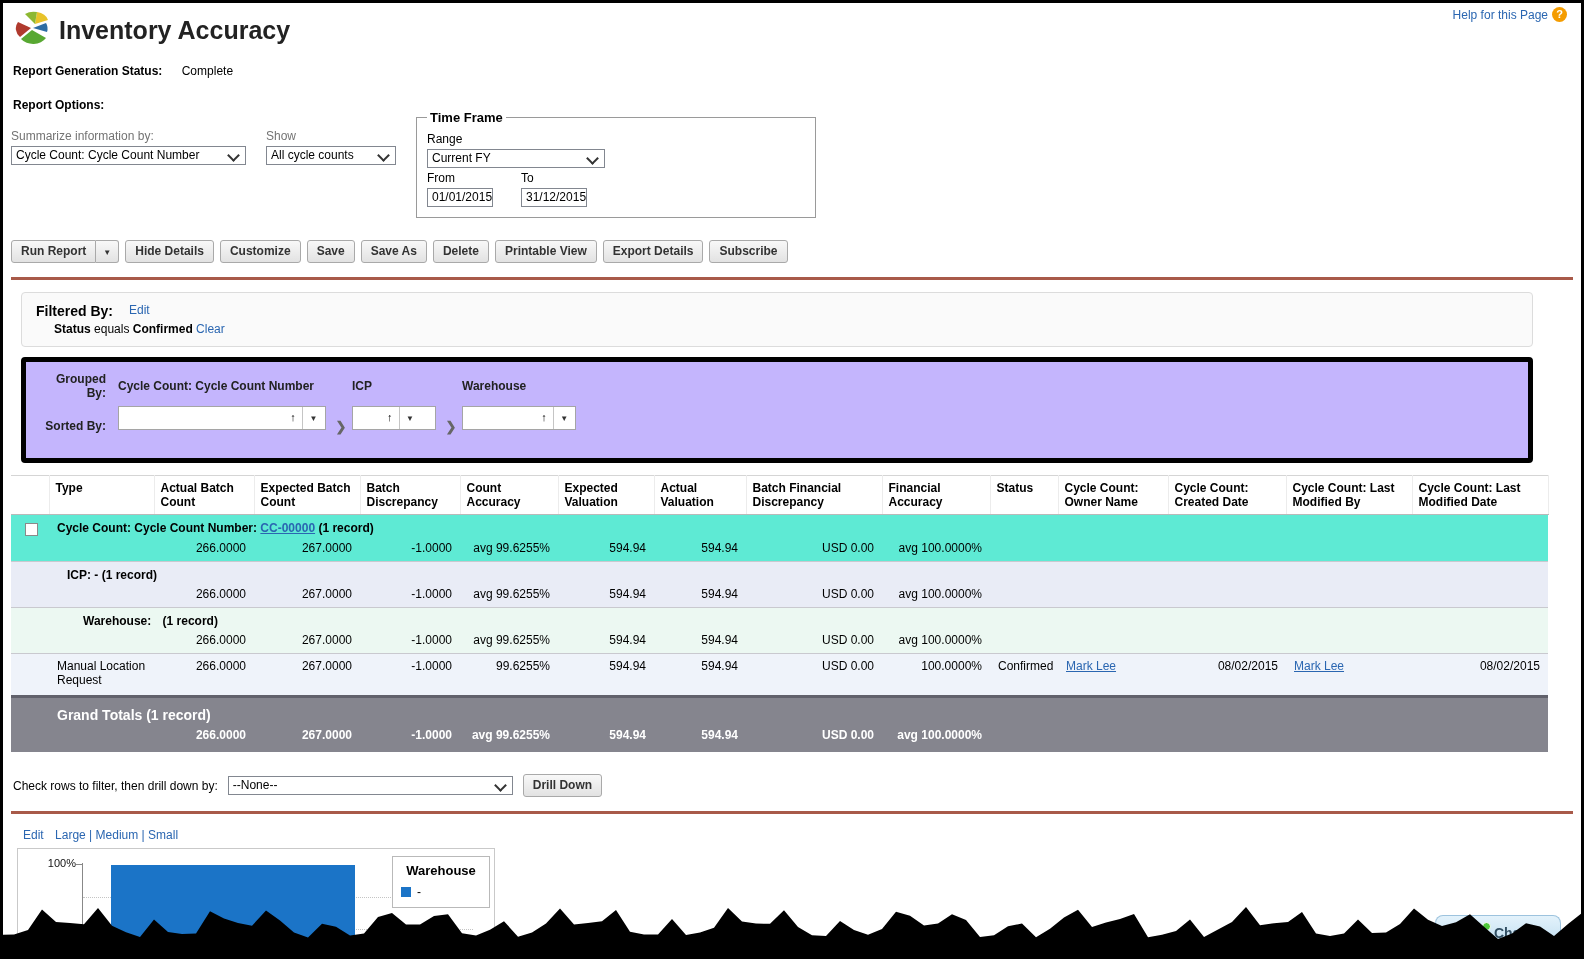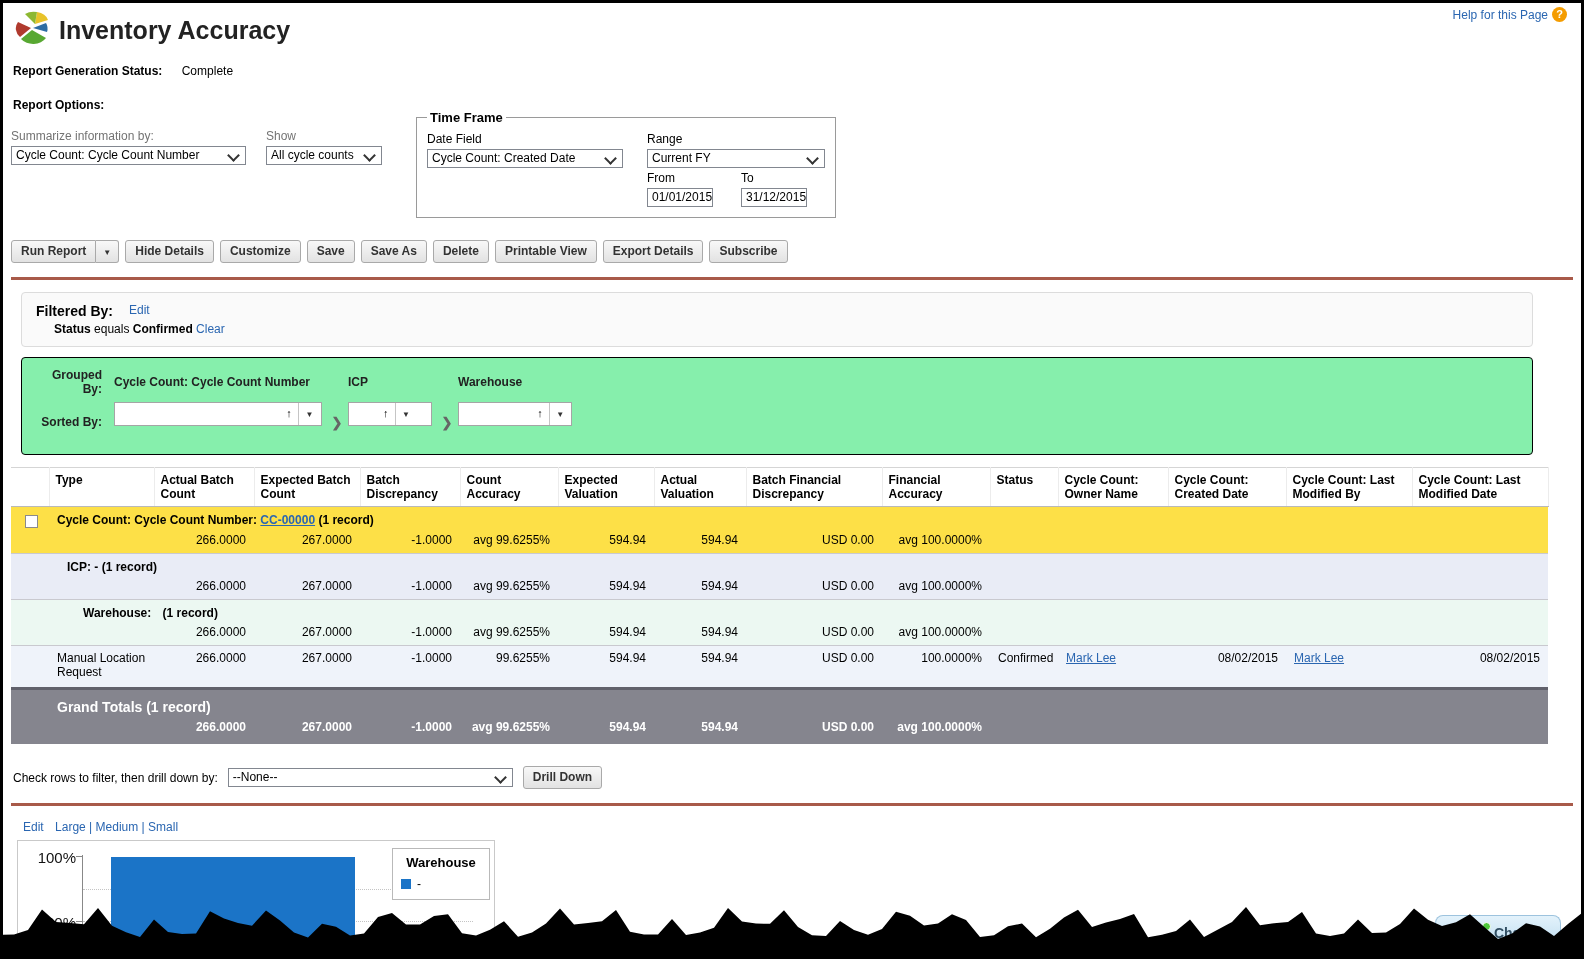--- a/index.html
+++ b/index.html
@@ -21,21 +21,21 @@
   .status-row { padding: 14px 0 0 10px; }
   .status-row b { font-size: 12px; }
   .opts-label { padding: 20px 0 0 10px; font-weight: bold; }
 
   
   .options-row { display: flex; align-items: flex-start; padding: 2px 0 0 8px; }
   .opt-field { margin-top: 15px; margin-right: 18px; }
   .opt-field label { display: block; margin-bottom: 3px; color: #737373; }
   .select { position: relative; border: 1px solid #828790; background: #fff; height: 19px; line-height: 17px; padding: 0 22px 0 4px; font-size: 12px; white-space: nowrap; overflow: hidden; cursor: default; }
   .select::after { content: ""; position: absolute; right: 7px; top: 4px; width: 7px; height: 7px; border-right: 2px solid #333; border-bottom: 2px solid #333; transform: rotate(45deg); }
-  .w235 { width: 235px; } .w130 { width: 116px; } .w195 { width: 196px; } .w178 { width: 178px; } .w285 { width: 285px; }
+  .w235 { width: 235px; } .w130 { width: 130px; } .w195 { width: 196px; } .w178 { width: 178px; } .w285 { width: 285px; }
   .tbox { border: 1px solid #828790; background: #fff; height: 19px; line-height: 17px; padding: 0 4px; }
   fieldset.timeframe { border: 1px solid #9a9a9a; padding: 4px 10px 10px 10px; width: 400px; margin-top: -4px; }
   fieldset.timeframe legend { font-weight: bold; font-size: 13px; padding: 0 3px; }
   .tf-grid { display: flex; gap: 24px; }
   .tf-col label { display: block; margin: 3px 0 3px 0; }
   .fromto { display: flex; gap: 28px; }
   .fromto .tbox { width: 66px; }
 
   
   .toolbar { padding: 22px 16px 0 8px; display: flex; gap: 6px; }
@@ -45,58 +45,58 @@
   .splitbtn .btn.arrow { border-radius: 0 3px 3px 0; border-left: none; padding: 3px 7px 4px 7px; }
   .caret-down { display: inline-block; font-size: 8px; color: #333; }
 
   .rule { height: 3px; background: #a85a49; margin: 14px 8px 0 8px; }
 
   
   .panel { border: 1px solid #dcdcdc; border-radius: 4px; background: #fafafa; margin: 12px 48px 0 18px; padding: 10px 14px; }
   .filter-line1 { display: flex; gap: 16px; }
   .filter-line1 b { font-size: 14px; }
   .filter-line2 { padding: 3px 0 0 18px; }
-  .group-panel { margin: 10px 48px 0 18px; border: 1px solid #000000; border-radius: 4px; background: #86efac; padding: 10px 14px 12px 14px; }
+  .group-panel { margin: 10px 48px 0 18px; border: 5px solid #000000; border-radius: 4px; background: #c4b5fd; padding: 10px 14px 12px 14px; }
   .ggrid { display: grid; grid-template-columns: 78px 212px 22px 88px 22px 118px; align-items: center; row-gap: 6px; }
   .ggrid .glab { font-weight: bold; color: #222; }
   .ggrid .rlab { font-weight: bold; text-align: right; padding-right: 12px; color: #222; }
   .gsep { text-align: center; color: #666; font-weight: bold; font-size: 13px; }
   .sortbtn { display: inline-flex; align-items: stretch; border: 1px solid #a5a5a5; background: #fff; height: 24px; font-weight: bold; font-size: 12px; cursor: pointer; }
   .sortbtn .lab { padding: 4px 4px 0 8px; white-space: nowrap; overflow: hidden; margin-top: 32px; }
   .sortbtn .up { padding: 4px 6px 0 2px; font-size: 11px; }
   .sortbtn .div { width: 1px; background: #c5c5c5; }
   .sortbtn .cd { width: 21px; display: flex; align-items: center; justify-content: center; }
 
   
   table.report { border-collapse: collapse; table-layout: fixed; width: 1537px; margin: 12px 0 0 8px; border-top: 1px solid #d5d5d5; }
   table.report th { font-weight: bold; text-align: left; padding: 5px 6px; vertical-align: top; border-bottom: 1px solid #b9b9b9; border-right: 1px solid #ececec; background: #fff; font-size: 12px; }
   table.report td { padding: 3px 8px; font-size: 12px; vertical-align: top; }
   td.num, th.num-h { text-align: right; }
-  tr.g1 td { background: #fde047; }
+  tr.g1 td { background: #5eead4; }
   tr.g2 td { background: #e9ecf6; }
   tr.g3 td { background: #ecf8f2; }
   tr.glabel td { padding-top: 6px; padding-bottom: 2px; font-weight: bold; }
   tr.gvals td { padding-bottom: 6px; border-bottom: 1px solid #c9c9cf; }
   tr.detail td { background: #eff3fa; padding-top: 5px; padding-bottom: 8px; }
   .ind2 { padding-left: 18px !important; font-weight: bold; }
   .ind3 { padding-left: 34px !important; font-weight: bold; }
   .cbx { width: 13px; height: 13px; border: 1px solid #8a8a8a; background: #fff; margin: 2px 0 0 6px; cursor: pointer; }
   tr.gt td { background: #85858e; color: #fff; font-weight: bold; }
   tr.gt-title td { border-top: 3px solid #61616b; padding-top: 9px; font-size: 14px; }
   tr.gt-vals td { padding-top: 2px; padding-bottom: 10px; }
 
   
   .drill-row { display: flex; align-items: center; gap: 10px; padding: 22px 0 0 10px; }
 
   
   .chart-links { padding: 14px 0 0 20px; }
   .chart-links .sp { display: inline-block; width: 8px; }
   .chart-box { position: relative; margin: 6px 0 0 14px; width: 478px; height: 259px; border: 1px solid #c9c9c9; background: #fff; }
   .ylabel { position: absolute; left: 8px; top: 246px; transform: rotate(-90deg); transform-origin: 0 0; font-weight: bold; font-size: 12px; white-space: nowrap; }
-  .ytick { position: absolute; width: 44px; text-align: right; font-size: 15px; color: #111; left: 14px; }
+  .ytick { position: absolute; width: 44px; text-align: right; font-size: 11px; color: #111; left: 14px; }
   .yaxis { position: absolute; left: 64px; top: 14px; bottom: 0; width: 1px; background: #888; }
   .tickmark { position: absolute; left: 58px; width: 6px; height: 1px; background: #888; }
   .gridline { position: absolute; left: 65px; width: 390px; border-top: 1px dotted #c4c4c4; }
   .bar { position: absolute; left: 93px; width: 244px; bottom: 0; background: #1b74c7; }
   .legend { position: absolute; left: 374px; top: 7px; width: 98px; border: 1px solid #b9b9b9; background: #fff; padding: 6px 8px 8px 8px; }
   .legend .lt { font-weight: bold; font-size: 13px; text-align: center; margin-bottom: 7px; }
   .legend .li { display: flex; align-items: center; gap: 6px; }
   .legend .sw { width: 10px; height: 10px; background: #1b74c7; display: inline-block; }
 
   
@@ -142,24 +142,20 @@
       <label>Summarize information by:</label>
       <div class="select w235">Cycle Count: Cycle Count Number</div>
     </div>
     <div class="opt-field" style="width:132px">
       <label>Show</label>
       <div class="select w130">All cycle counts</div>
     </div>
     <fieldset class="timeframe">
       <legend>Time Frame</legend>
       <div class="tf-grid">
-        <div class="tf-col">
-          <label>Date Field</label>
-          <div class="select w195">Cycle Count: Created Date</div>
-        </div>
         <div class="tf-col">
           <label>Range</label>
           <div class="select w178">Current FY</div>
           <div class="fromto">
             <div>
               <label>From</label>
               <div class="tbox">01/01/2015</div>
             </div>
             <div>
               <label>To</label>

